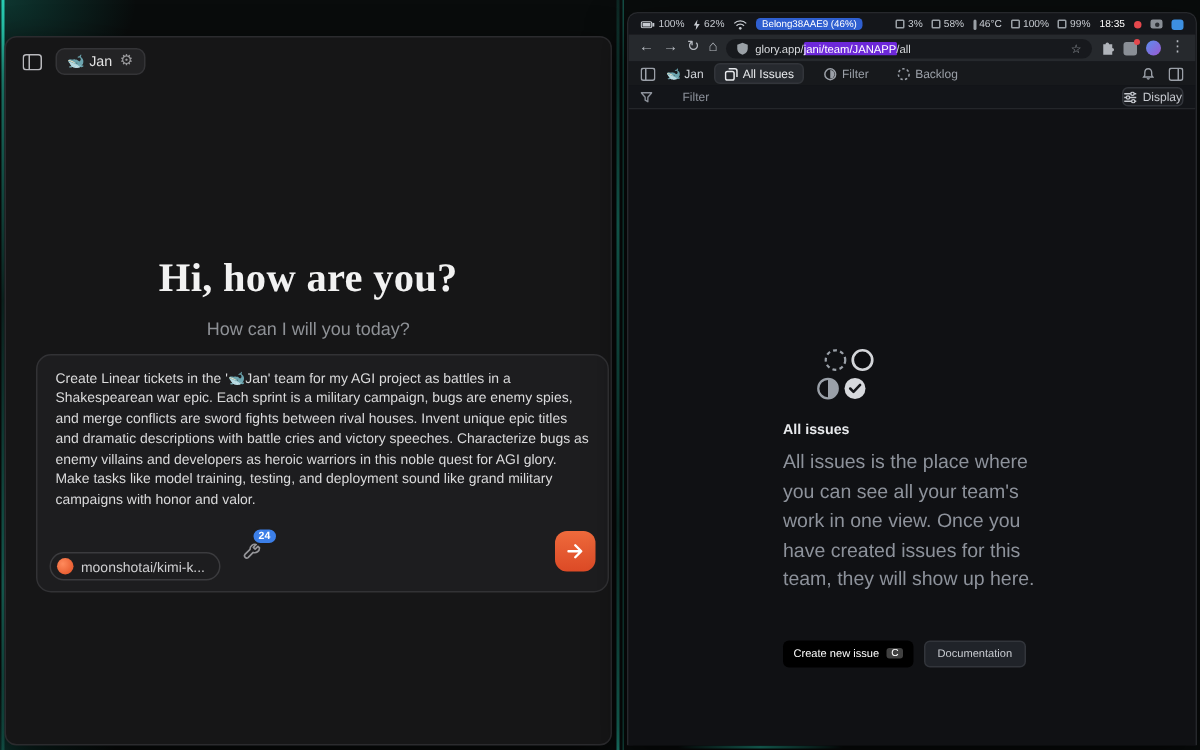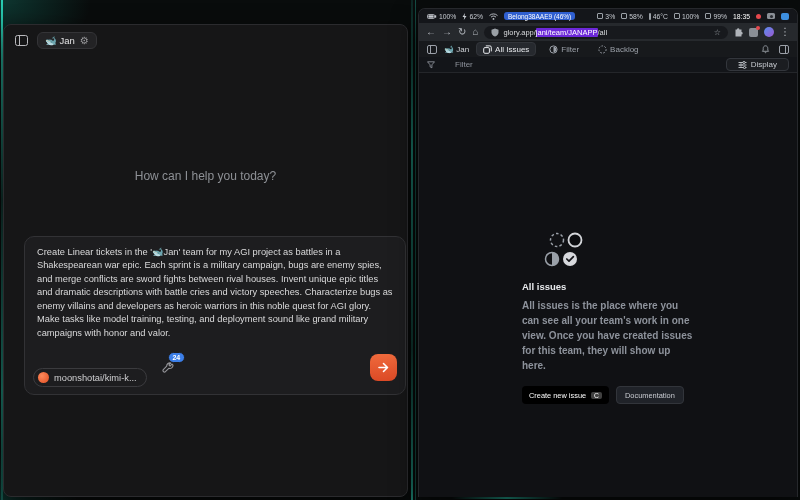--- a/index.html
+++ b/index.html
@@ -88,28 +88,28 @@
   .lt-team { color:#d0d3d8; white-space:nowrap; }
   .tab { display:inline-flex; align-items:center; gap:3px; padding:1.5px 6px; border-radius:4px;
     color:#9ba0a8; cursor:pointer; white-space:nowrap; }
   .tab.active { background:#26292e; color:#e8eaed; border:1px solid #32353a; }
   .tab-right { margin-left:auto; display:flex; align-items:center; gap:9px; }
 
   .filterbar { flex:0 0 16px; background:#131519; border-bottom:1px solid #24262a;
     display:flex; align-items:center; padding:0 8px; font-size:8px; color:#8d929b; }
   .filter-btn { display:inline-flex; align-items:center; gap:20px; cursor:pointer; }
   .display-pill { margin-left:auto; display:inline-flex; align-items:center; gap:4px;
-    border:1px solid #33363c; background:#1b1d21; border-radius:4px; padding:1px 11px;
+    border:1px solid #33363c; background:#1b1d21; border-radius:4px; padding:1px 0;
     color:#c6c9cf; cursor:pointer; }
 
   .linear-main { flex:1; background:#101114; position:relative; }
   .empty { position:absolute; left:50%; top:158px; transform:translateX(-50%); width:172px; }
   .empty-graphic { margin:0 0 12px 20px; display:block; }
   .empty h3 { font-size:9.5px; font-weight:600; color:#e8eaed; margin-bottom:6px; }
-  .empty p { font-size:10px; line-height:1.5; color:#8d929b; margin-bottom:13px;font-weight:bold; }
+  .empty p { font-size:13px; line-height:1.5; color:#8d929b; margin-bottom:31px; }
   .btn-row { display:flex; gap:7px; }
   .btn-primary { background:#000000; color:#fff; border:none; border-radius:4px;
     font-size:7.4px; padding:3.5px 7px; display:inline-flex; align-items:center; gap:5px;
     font-family:inherit; cursor:pointer; }
   .kbd { background:rgba(255,255,255,.25); border-radius:2px; padding:0 3px; font-size:6.8px; }
   .btn-secondary { background:#202329; color:#c9ccd2; border:1px solid #32353b; border-radius:4px;
     font-size:7.4px; padding:3.5px 8px; font-family:inherit; cursor:pointer; }
 </style>
 </head>
 <body>
@@ -130,21 +130,22 @@
             <line x1="4.5" y1="0.5" x2="4.5" y2="10.5" stroke="#b9b9bd"></line>
           </svg>
       </span>
       <div class="jan-team-pill">
         <span>🐋 Jan</span>
         <span class="gear-glyph">⚙</span>
       </div>
     </div>
 
     <div class="jan-hero">
-      <p>How can I help you today?</p>
+      <h1>Hi, how are you?</h1>
+      <p>How can I will you today?</p>
     </div>
 
     <div class="jan-card">
       <div class="jan-prompt">Create Linear tickets in the '🐋Jan' team for my AGI project as battles in a Shakespearean war epic. Each sprint is a military campaign, bugs are enemy spies, and merge conflicts are sword fights between rival houses. Invent unique epic titles and dramatic descriptions with battle cries and victory speeches. Characterize bugs as enemy villains and developers as heroic warriors in this noble quest for AGI glory. Make tasks like model training, testing, and deployment sound like grand military campaigns with honor and valor.</div>
       <div class="composer-row">
         <div class="model-pill">
           <span class="model-icon"></span>
           <span>moonshotai/kimi-k...</span>
         </div>
         <div class="tools-btn">

